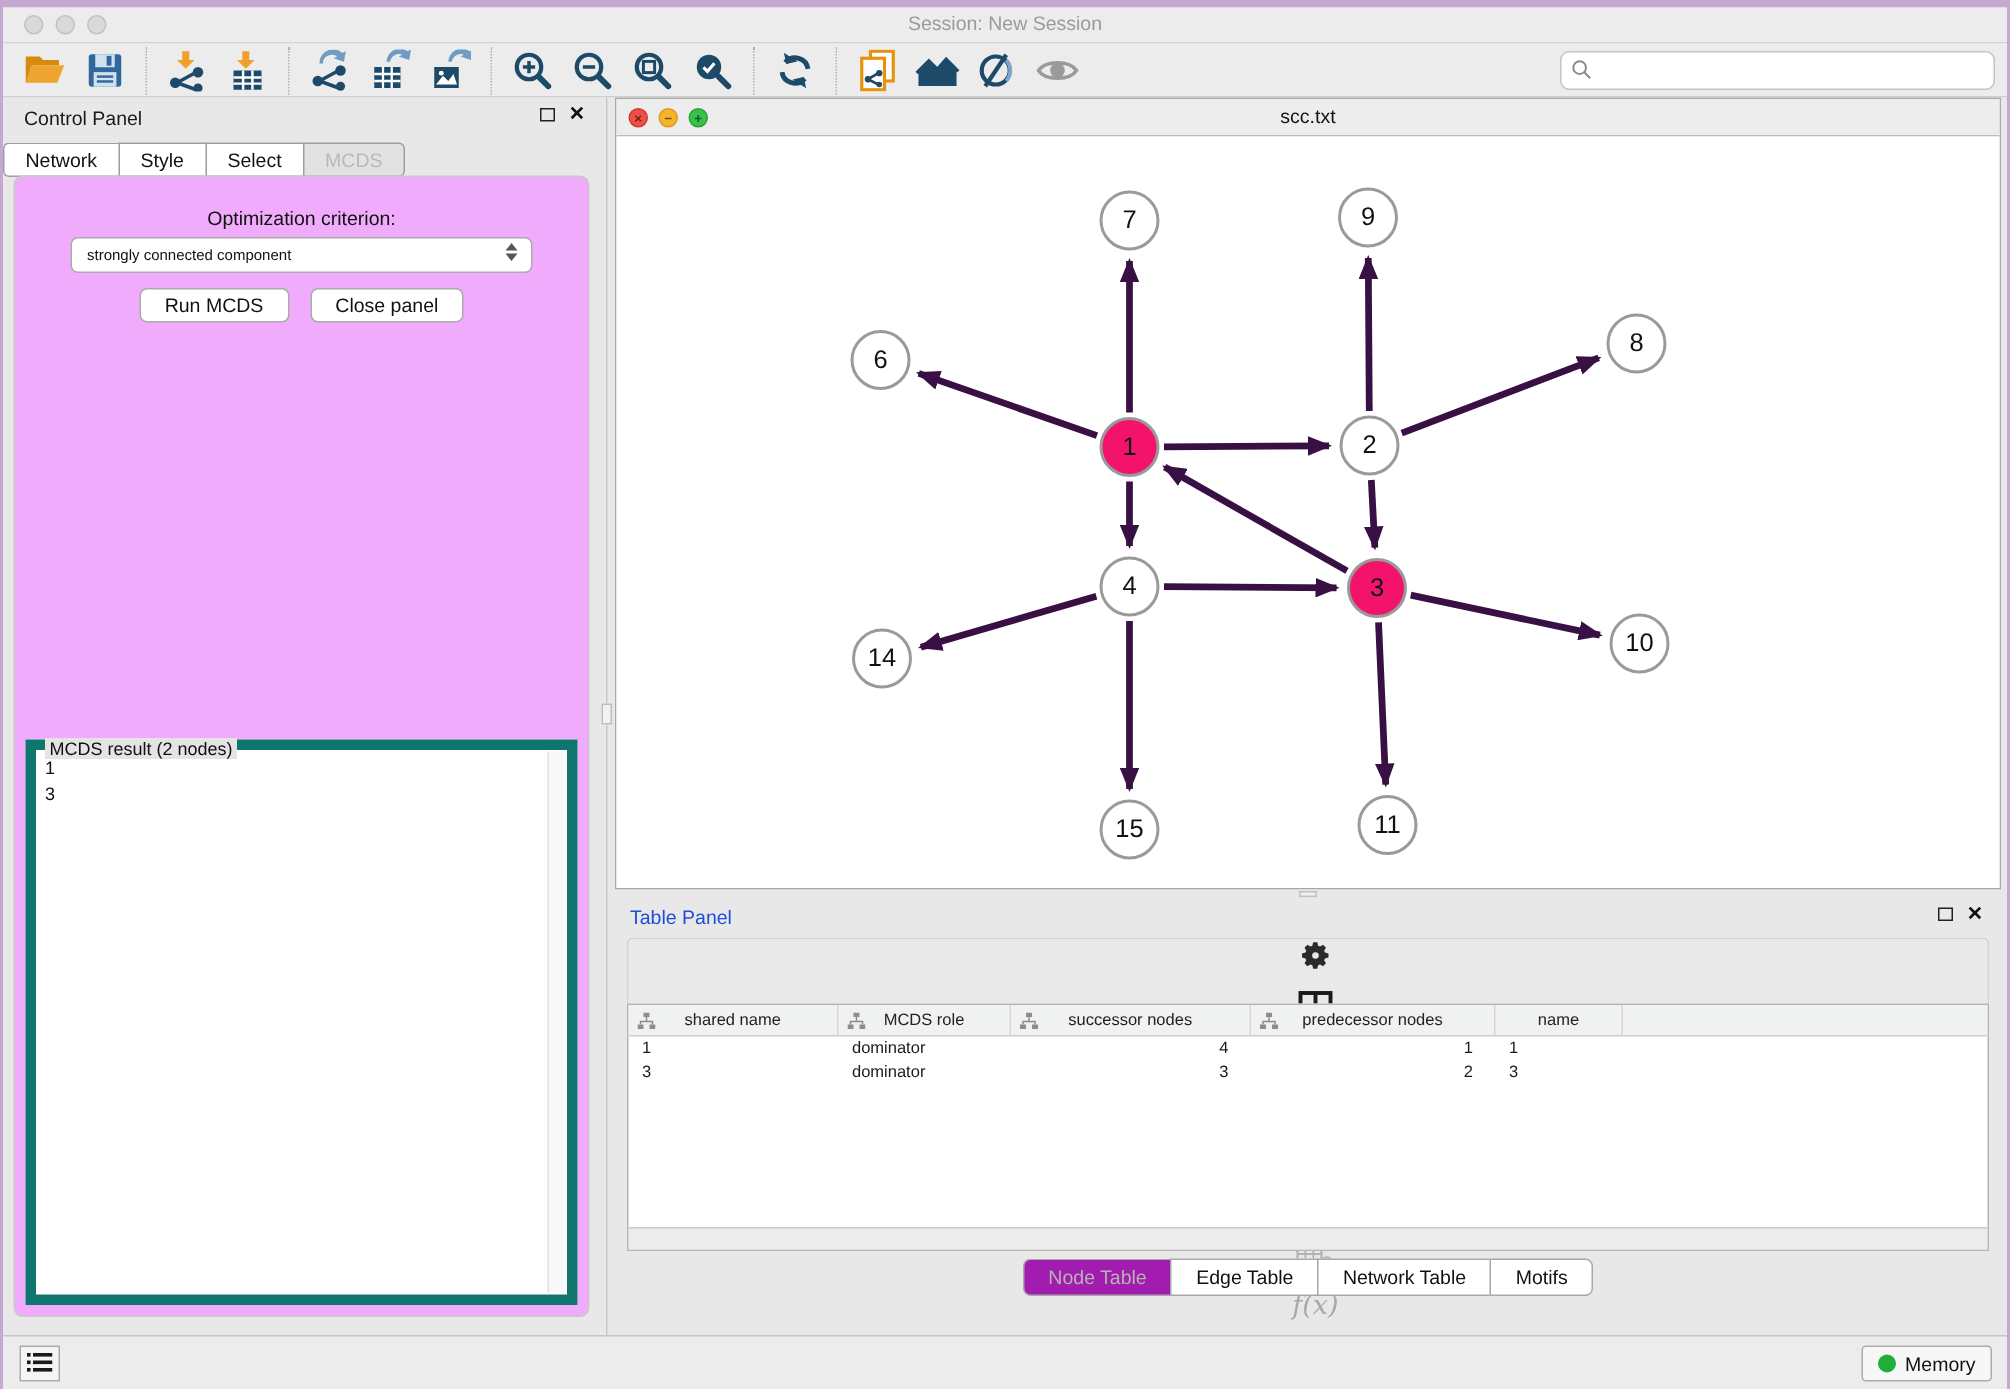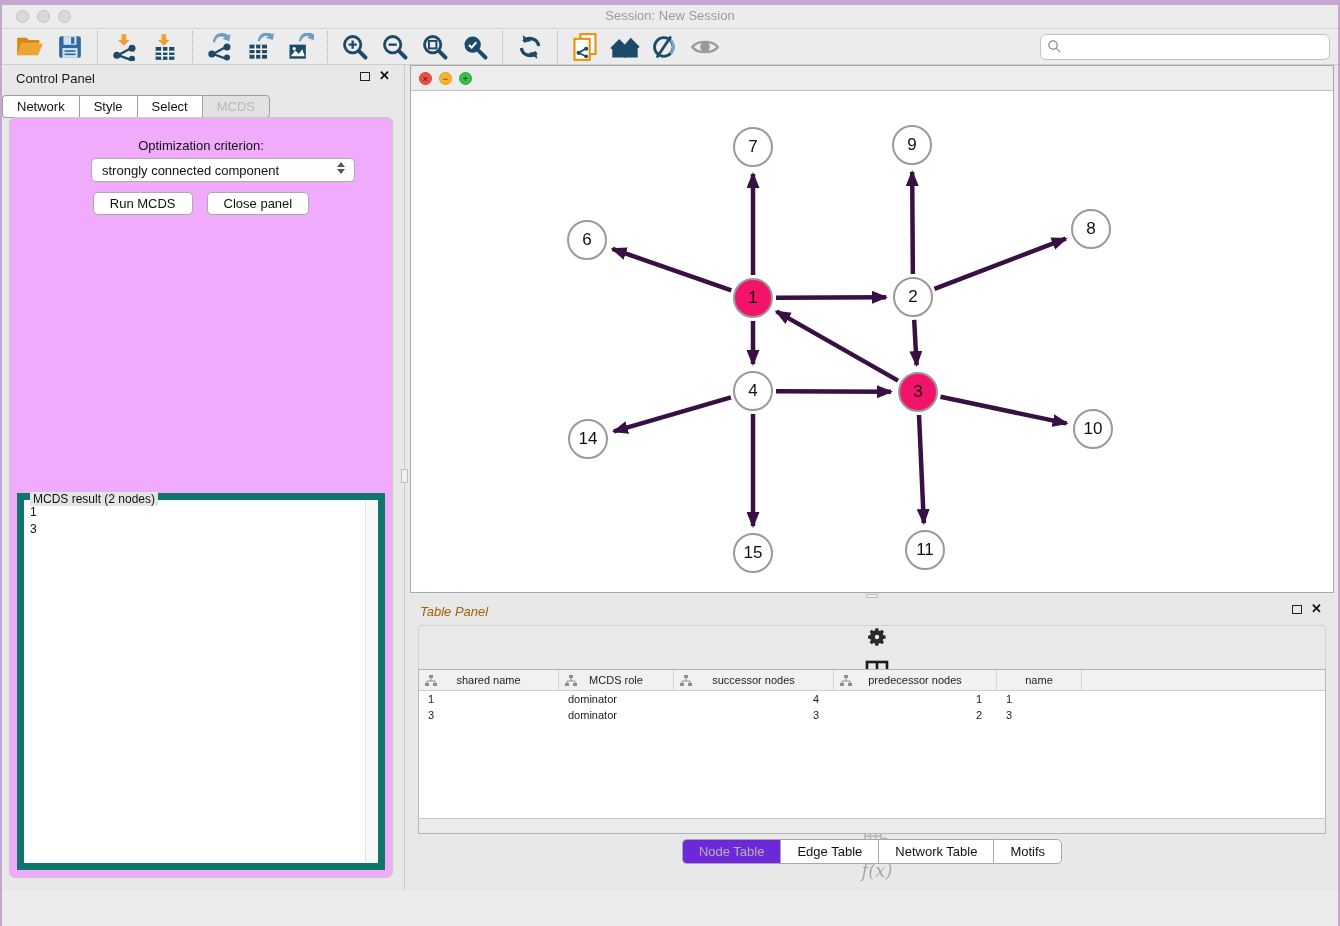--- a/index.html
+++ b/index.html
@@ -33,21 +33,21 @@
   .close-ic { font-size:13px; font-weight:bold; color:#111; line-height:10px; }
 
   .cp-tabs { position:absolute; left:0; right:0; top:30px; display:flex; justify-content:flex-start; }
   .cp-tab { font-size:13px; padding:3px 14px; background:#fff; border:1px solid #9e9e9e; border-right:none; color:#111; }
   .cp-tab:first-child { border-radius:4px 0 0 4px; }
   .cp-tab:last-child { border-right:1px solid #9e9e9e; border-radius:0 4px 4px 0; }
   .cp-tab.active { background:#e2e2e2; color:#b9b9b9; }
 
   .cp-body { position:absolute; left:7px; right:7px; top:52px; bottom:12px; background:#f0abfc; border:1px solid #c9c9c9; border-radius:6px; }
   .opt-label { position:absolute; left:0; right:0; top:20px; text-align:center; font-size:13px; color:#111; }
-  .criterion { position:absolute; left:37px; right:37px; top:40px; height:24px; background:#fff; border:1px solid #ababab; border-radius:5px; font-size:13px; display:flex; align-items:center; padding-left:10px;margin-left:44px; }
+  .criterion { position:absolute; left:37px; right:37px; top:40px; height:24px; background:#fff; border:1px solid #ababab; border-radius:5px; font-size:10px; display:flex; align-items:center; padding-left:10px; }
   .stepper { position:absolute; right:6px; top:3px; width:14px; display:flex; flex-direction:column; align-items:center; gap:2px; }
   .tri-up { width:0; height:0; border-left:4px solid transparent; border-right:4px solid transparent; border-bottom:5px solid #555; }
   .tri-dn { width:0; height:0; border-left:4px solid transparent; border-right:4px solid transparent; border-top:5px solid #555; }
   .cp-buttons { position:absolute; left:0; right:0; top:74px; display:flex; justify-content:center; gap:14px; }
   .btn { background:#fff; border:1px solid #ababab; border-radius:5px; font-size:13px; padding:3px 16px; color:#111;text-align:center; }
 
   .result-box { position:absolute; left:7px; right:7px; top:375px; bottom:7px; border:7px solid #0f766e; background:#fff; }
   .result-legend { position:absolute; left:6px; top:-8px; background:#e4e4e4; padding:0 3px; font-size:12px; color:#111; }
   .result-text { position:absolute; left:2px; top:4px; right:14px; bottom:2px; font-size:12px; line-height:17px; white-space:pre; padding-left:4px; color:#111; overflow:hidden; }
   .result-scroll { position:absolute; right:1px; top:1px; bottom:1px; width:12px; background:#f8f8f8; border-left:1px solid #e2e2e2; }
@@ -71,36 +71,36 @@
   .node { position:absolute; width:40px; height:40px; border-radius:50%; background:#fff; border:2px solid #9a9a9a; display:flex; align-items:center; justify-content:center; font-size:17px; color:#111; }
   .node.hl { background:#f4136b; }
 
   
   .h-split { position:absolute; left:408px; top:528px; width:924px; height:6px; background:#e8e8e8; }
   .h-grip { position:absolute; left:456px; top:1px; width:12px; height:4px; background:#f0f0f0; border:1px solid #c0c0c0; }
 
   
   .table-panel { position:absolute; left:408px; top:534px; width:924px; bottom:0; }
   .tp-head { position:absolute; left:0; right:0; top:0; height:24px; }
-  .tp-title { position:absolute; left:10px; top:5px; font-size:13px; color:#a16207;font-style:italic; }
+  .tp-title { position:absolute; left:10px; top:5px; font-size:13px; color:#1d4ed8; }
   .tp-toolbar { position:absolute; left:8px; right:8px; top:26px; height:44px; display:flex; align-items:center; gap:12px; padding-left:10px; background:#e9e9e9; border:1px solid #d2d2d2; border-bottom:none; border-radius:4px 4px 0 0;flex-direction:column; }
   .tp-ic { display:flex; align-items:center; justify-content:center; height:30px; }
   .fx { font-family:"DejaVu Serif", serif; font-style:italic; font-size:18px; color:#a9a9a9; }
   .table-region { position:absolute; left:8px; right:8px; top:70px; bottom:56px; border:1px solid #b5b5b5; background:#fff; overflow:hidden; }
   .thead { display:flex; height:21px; background:#f0f1f1; border-bottom:1px solid #cfcfcf; }
   .th { position:relative; border-right:1px solid #d6d6d6; font-size:11px; color:#222; display:flex; align-items:center; justify-content:center; }
   .th .tree-ic { position:absolute; left:6px; top:5px; }
   .tr { display:flex; height:16px; }
   .td { font-size:11px; color:#1a1a1a; line-height:16px; overflow:hidden; white-space:nowrap; }
   .tbl-hscroll { position:absolute; left:0; right:0; bottom:0; height:15px; background:#ececec; border-top:1px solid #c9c9c9; }
   .bt-tabs { position:absolute; left:0; right:0; bottom:26px; display:flex; justify-content:center; }
   .bt-tab { font-size:13px; padding:4px 16px; background:#fff; border:1px solid #a8a8a8; border-right:none; color:#111; }
   .bt-tab:first-child { border-radius:5px 0 0 5px; }
   .bt-tab:last-child { border-right:1px solid #a8a8a8; border-radius:0 5px 5px 0; }
-  .bt-tab.active { background:#6d28d9; color:#b4b4b4; }
+  .bt-tab.active { background:#a21caf; color:#b4b4b4; }
 
   
   .statusbar { position:absolute; left:0; right:0; bottom:0; height:36px; background:#ececec; border-top:1px solid #c6c6c6; }
   .list-btn { position:absolute; left:11px; top:6px; width:27px; height:24px; background:#f5f5f5; border:1px solid #ababab; display:flex; align-items:center; justify-content:center; }
   .memory-btn { position:absolute; right:10px; top:6px; height:24px; background:#f7f7f7; border:1px solid #ababab; border-radius:3px; display:flex; align-items:center; gap:6px; padding:0 10px; font-size:13px; }
   .mem-dot { width:12px; height:12px; border-radius:50%; background:#1faf38; }
 </style>
 </head>
 <body>
 
@@ -310,20 +310,21 @@
       <div class="v-grip"></div>
     </div>
 
     <div class="net-window">
       <div class="net-titlebar">
         <div class="net-lights">
           <span class="light red">×</span>
           <span class="light yellow">−</span>
           <span class="light green">+</span>
         </div>
+        <div class="net-title">scc.txt</div>
       </div>
       <div class="net-canvas">
         <svg class="edge-layer" width="922" height="502">
           <defs>
             <marker id="arrowhead" markerUnits="userSpaceOnUse" markerWidth="17" markerHeight="13" refX="14" refY="6.5" orient="auto">
               <path id="ah-path" d="M0,0 L16,6.5 L0,13 Z" fill="#381043"></path>
             </marker>
           </defs>
         <line x1="342" y1="184" x2="342" y2="83" stroke="#381043" stroke-width="4.5" marker-end="url(#arrowhead)"></line>
             <line x1="320.28718253123094" y1="199.4135938964542" x2="201.48895963725064" y2="157.90578107807553" stroke="#381043" stroke-width="4.5" marker-end="url(#arrowhead)"></line>
@@ -485,14 +486,32 @@
       </div>
       <div class="bt-tabs">
           <div class="bt-tab active">Node Table</div>
           <div class="bt-tab">Edge Table</div>
           <div class="bt-tab">Network Table</div>
           <div class="bt-tab">Motifs</div>
         </div>
     </div>
   </div>
 
+  <div class="statusbar">
+    <div class="list-btn">
+      <svg width="17" height="14" viewBox="0 0 17 14">
+          <g fill="#1a1a1a">
+            <rect x="0" y="0" width="2.4" height="2.4"></rect>
+            <rect x="4" y="0" width="13" height="2.4"></rect>
+            <rect x="0" y="5" width="2.4" height="2.4"></rect>
+            <rect x="4" y="5" width="13" height="2.4"></rect>
+            <rect x="0" y="10" width="2.4" height="2.4"></rect>
+            <rect x="4" y="10" width="13" height="2.4"></rect>
+          </g>
+        </svg>
+    </div>
+    <div class="memory-btn">
+      <span class="mem-dot"></span>
+      <span>Memory</span>
+    </div>
+  </div>
 
 </div>
 
 </body></html>

